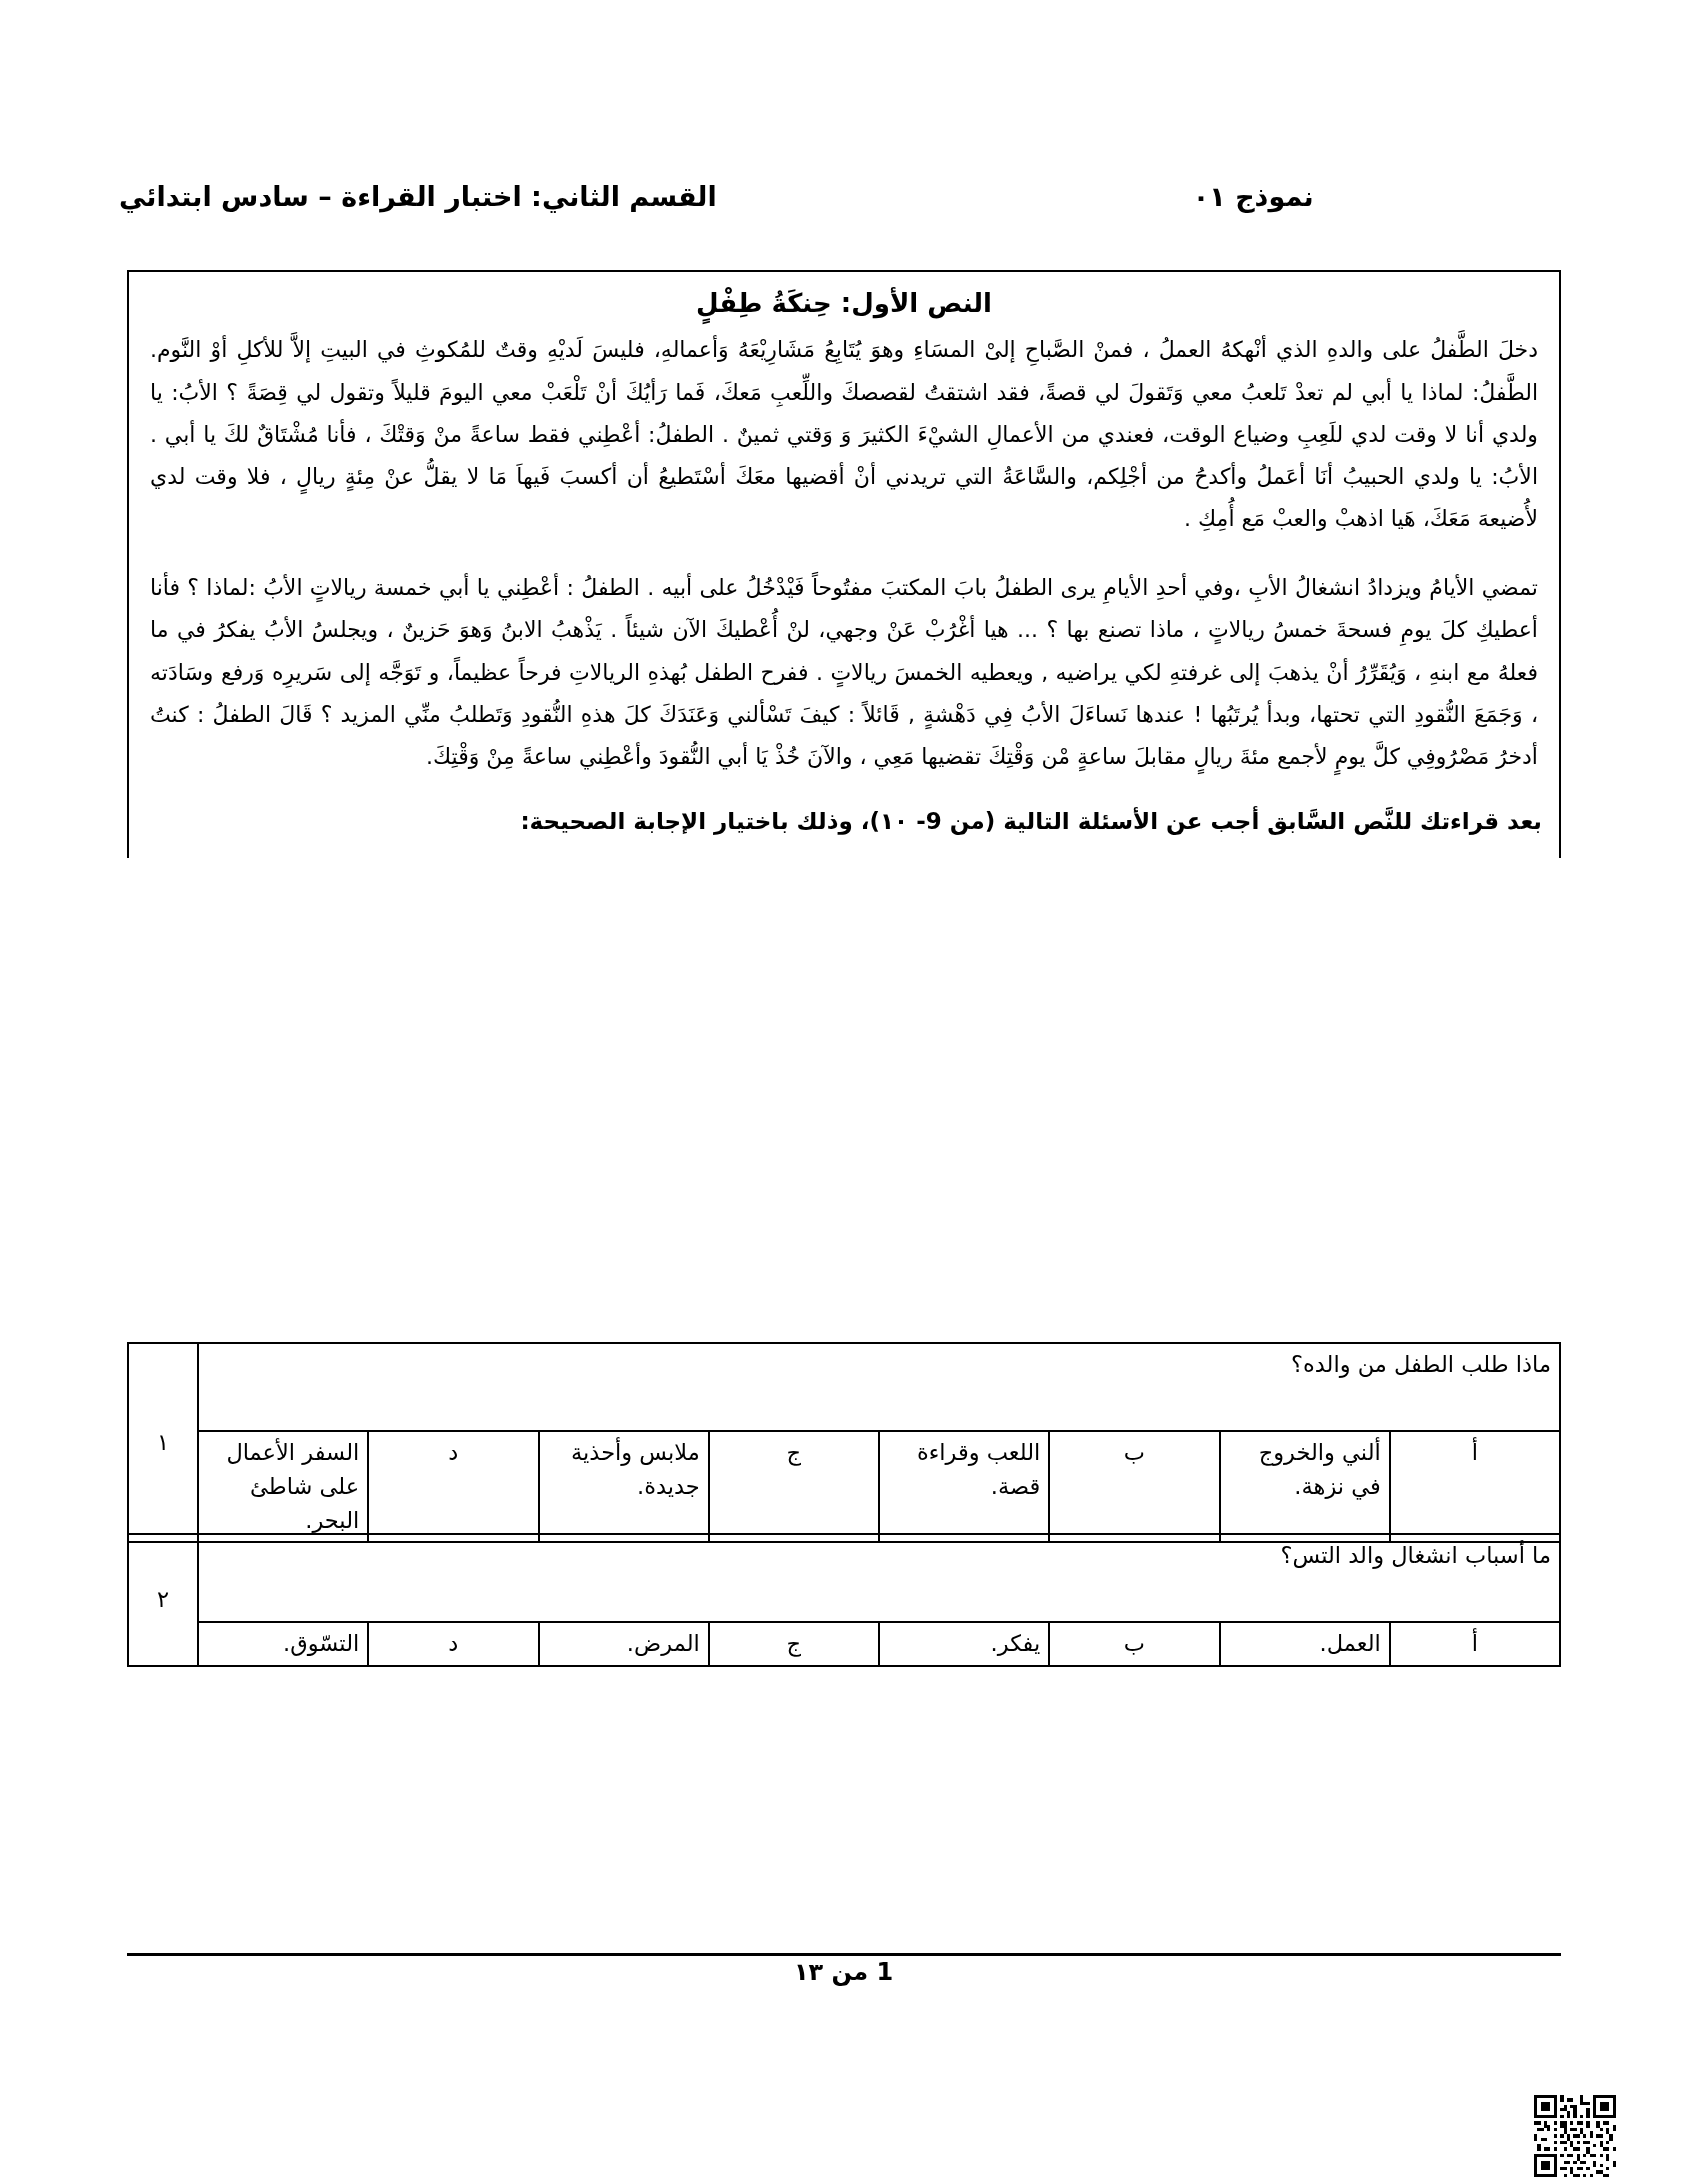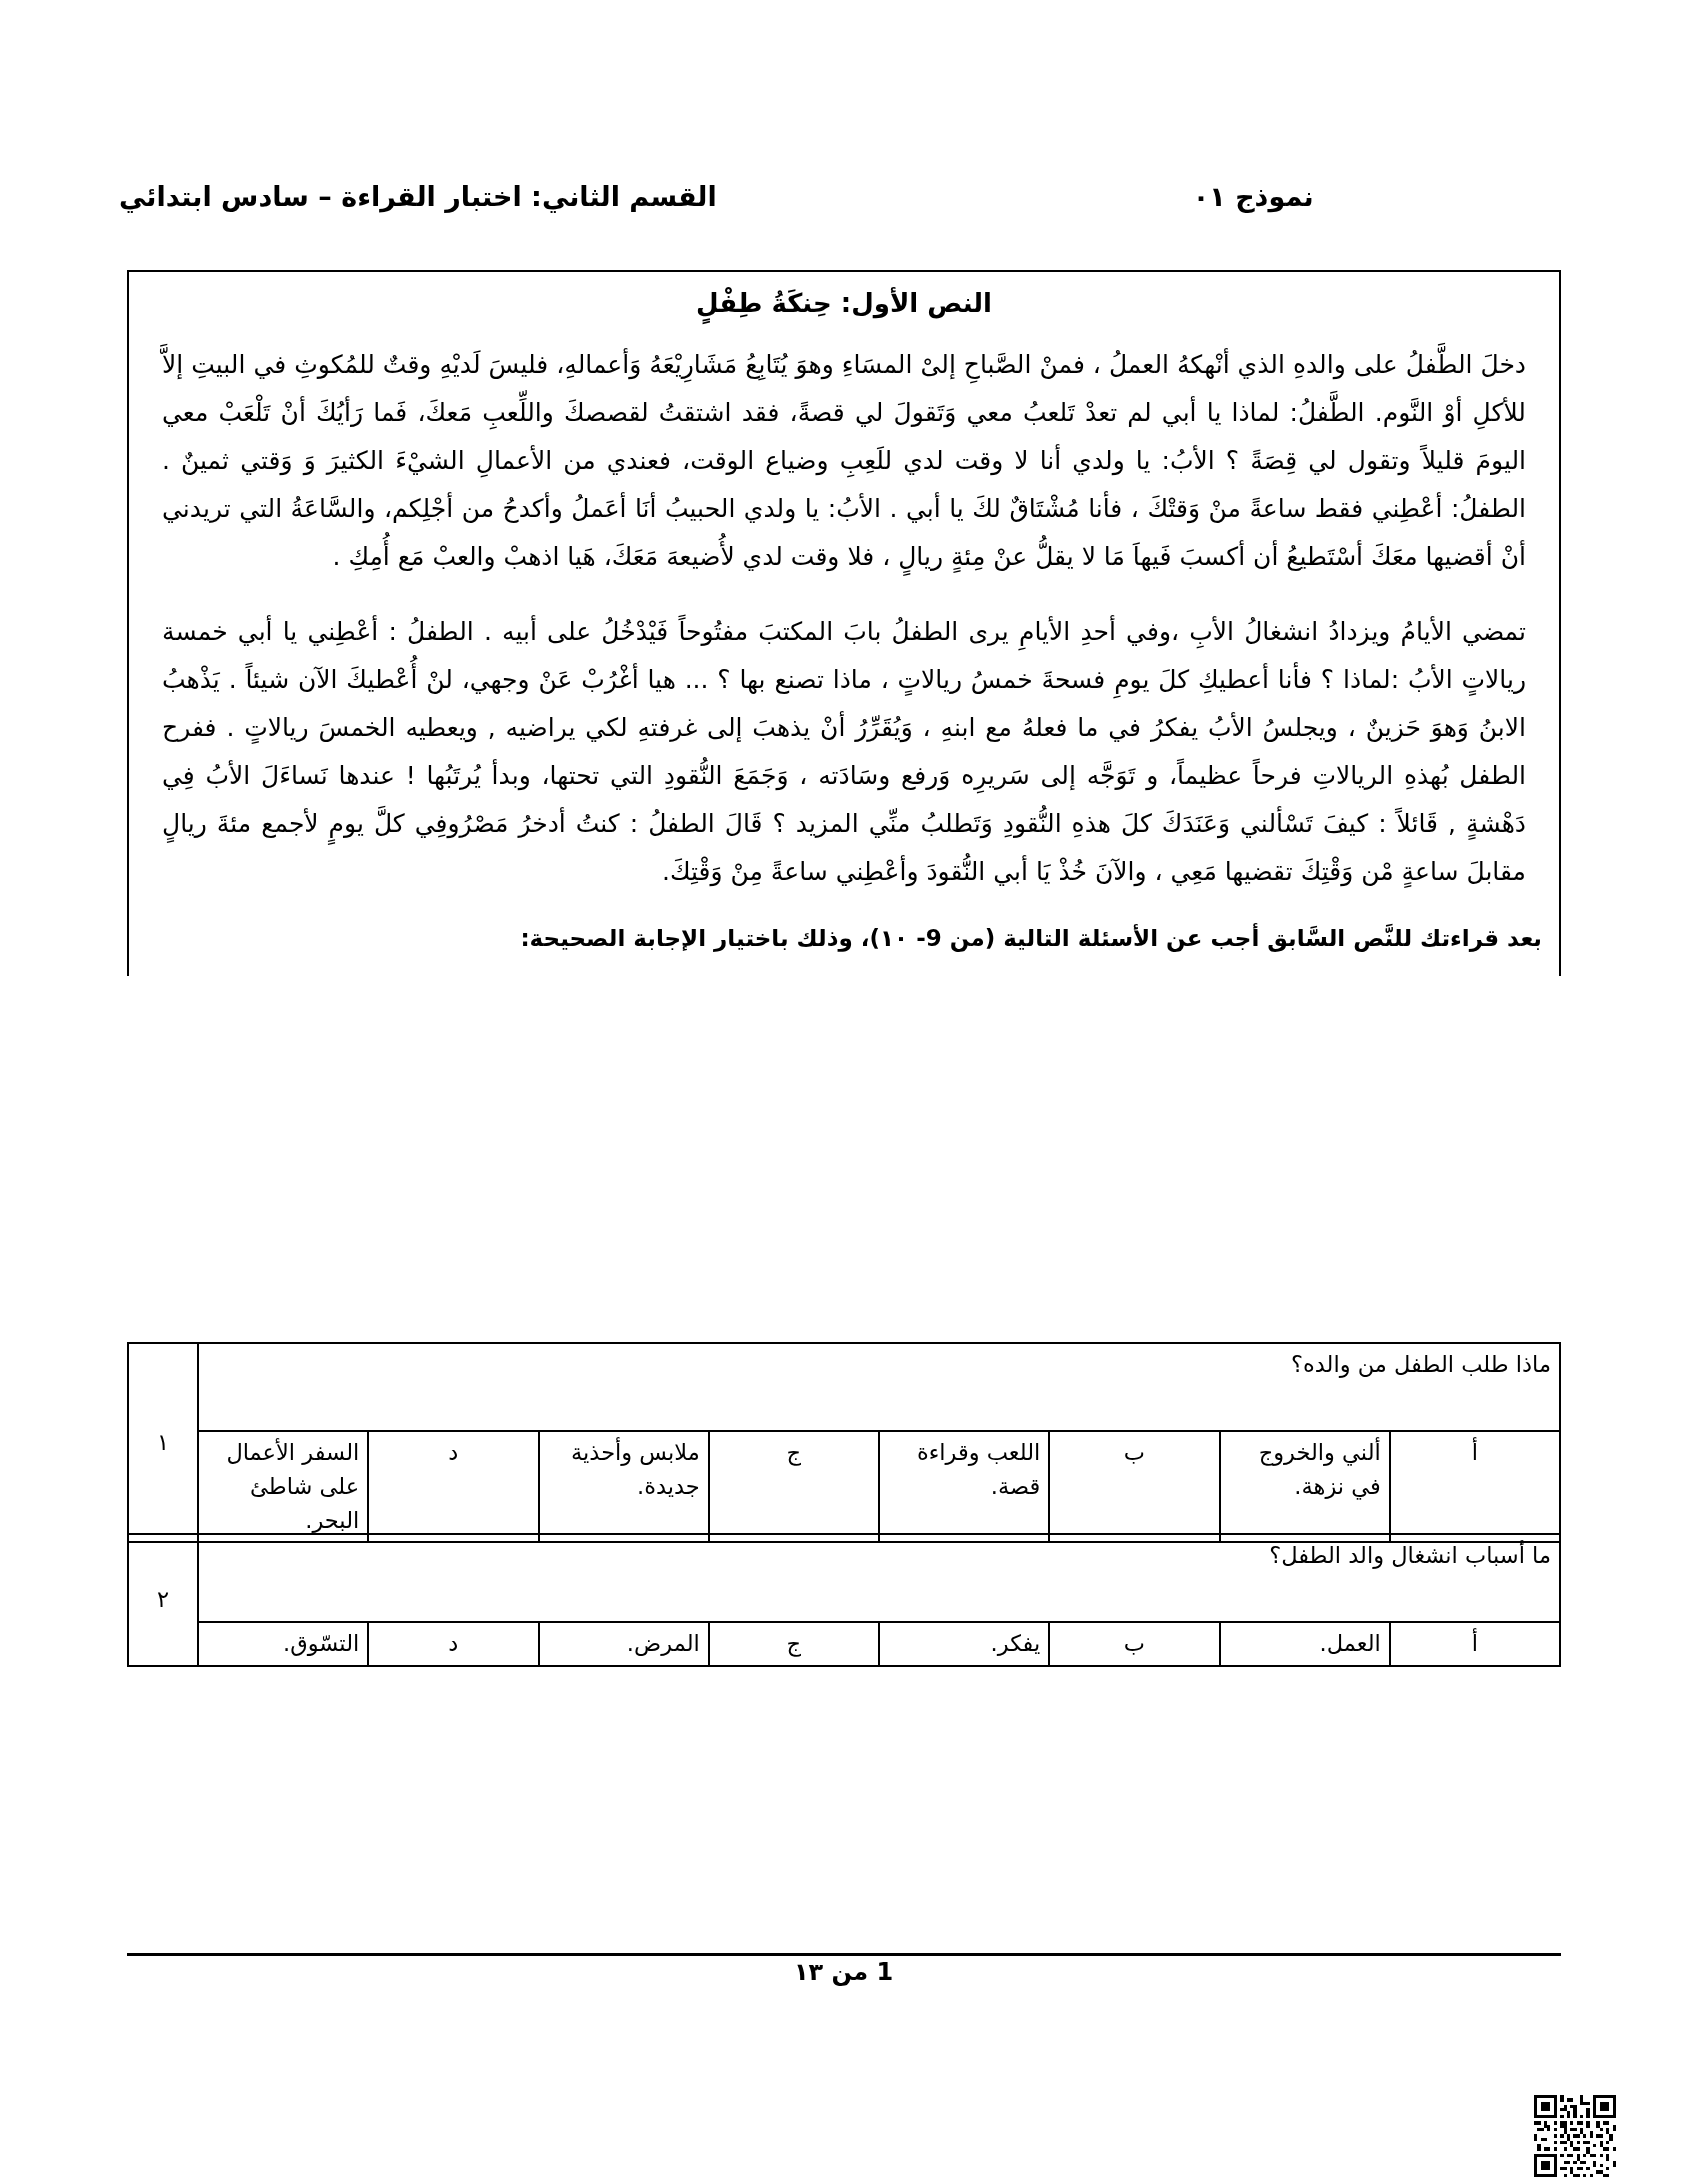--- a/index.html
+++ b/index.html
@@ -64,22 +64,22 @@
 
   .passage-title {
     text-align: center;
     font-size: 26px;
     font-weight: bold;
     line-height: 1.7;
     margin: 2.6px 0 1.3px 0;
   }
 
   .passage p {
-    margin: 16px;
-    font-size: 25px;
+    margin: 4px;
+    font-size: 22px;
     line-height: 1.92;
     text-align: justify;
     text-align-last: right;
     font-weight: normal;
   }
   .passage p.p-gap {
     margin-top: 26.5px;
   }
 
   .instruction {
@@ -198,21 +198,21 @@
       <td class="opt">ملابس وأحذية جديدة.</td>
       <td class="letter">د</td>
       <td class="opt">السفر الأعمال على شاطئ البحر.</td>
     </tr>
   </tbody>
     </table>
 
   <table class="q-table" id="q-table-2">
     <tbody>
         <tr>
-      <td class="qtext" colspan="8">ما أسباب انشغال والد الطفل؟</td>
+      <td class="qtext" colspan="8">ما أسباب انشغال والد التس؟</td>
       <td class="num" rowspan="2">٢</td>
     </tr>
     <tr>
       <td class="letter">أ</td>
       <td class="opt">العمل.</td>
       <td class="letter">ب</td>
       <td class="opt">يفكر.</td>
       <td class="letter">ج</td>
       <td class="opt">المرض.</td>
       <td class="letter">د</td>

